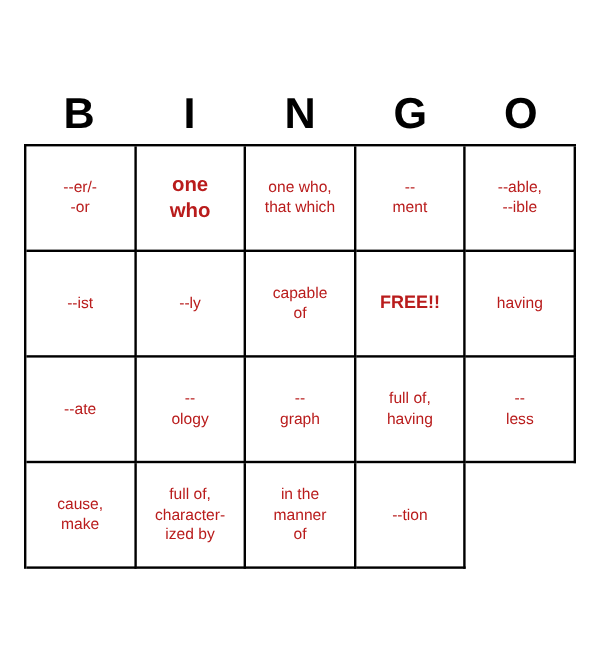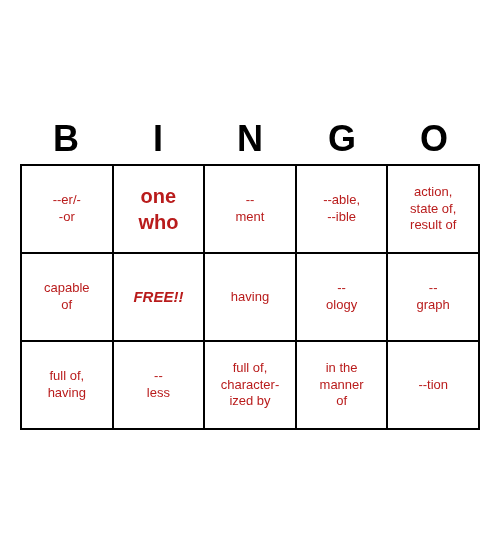--- a/index.html
+++ b/index.html
@@ -40,50 +40,53 @@
       display: flex;
       align-items: center;
       justify-content: center;
       text-align: center;
       padding: 6px 4px;
       font-size: 13px;
       line-height: 1.3;
       color: #b91c1c;
     }
     .bingo-cell.large-text {
-      font-size: 20px;
+      font-size: 17px;
       font-weight: bold;
     }
     .bingo-cell.free {
       font-size: 15px;
       font-weight: bold;
-      font-style: italic;
     }
   </style>
 </head>
 <body>
 
 <div class="bingo-container">
   <div class="bingo-header">
   <div class="bingo-header-cell">B</div>
       <div class="bingo-header-cell">I</div>
       <div class="bingo-header-cell">N</div>
       <div class="bingo-header-cell">G</div>
       <div class="bingo-header-cell">O</div>
     </div>
   <div class="bingo-grid">
   <div class="bingo-cell">--er/-<br>-or</div>
       <div class="bingo-cell large-text">one<br>who</div>
+      <div class="bingo-cell">one who,<br>that which</div>
       <div class="bingo-cell">--<br>ment</div>
       <div class="bingo-cell">--able,<br>--ible</div>
-      <div class="bingo-cell">action,<br>state of,<br>result of</div>
+      <div class="bingo-cell">--ist</div>
+      <div class="bingo-cell">--ly</div>
       <div class="bingo-cell">capable<br>of</div>
       <div class="bingo-cell free">FREE!!</div>
       <div class="bingo-cell">having</div>
+      <div class="bingo-cell">--ate</div>
       <div class="bingo-cell">--<br>ology</div>
       <div class="bingo-cell">--<br>graph</div>
       <div class="bingo-cell">full of,<br>having</div>
       <div class="bingo-cell">--<br>less</div>
+      <div class="bingo-cell">cause,<br>make</div>
       <div class="bingo-cell">full of,<br>character-<br>ized by</div>
       <div class="bingo-cell">in the<br>manner<br>of</div>
       <div class="bingo-cell">--tion</div>
     </div>
 </div>
 
 </body></html>

